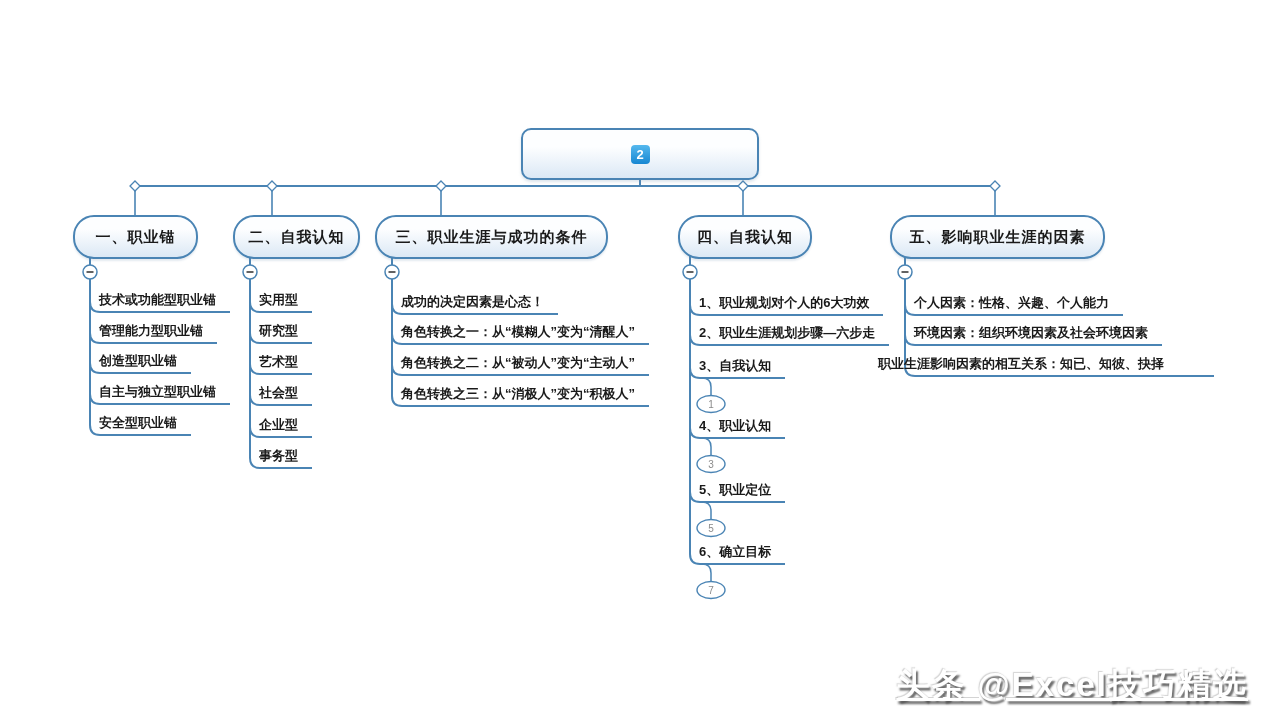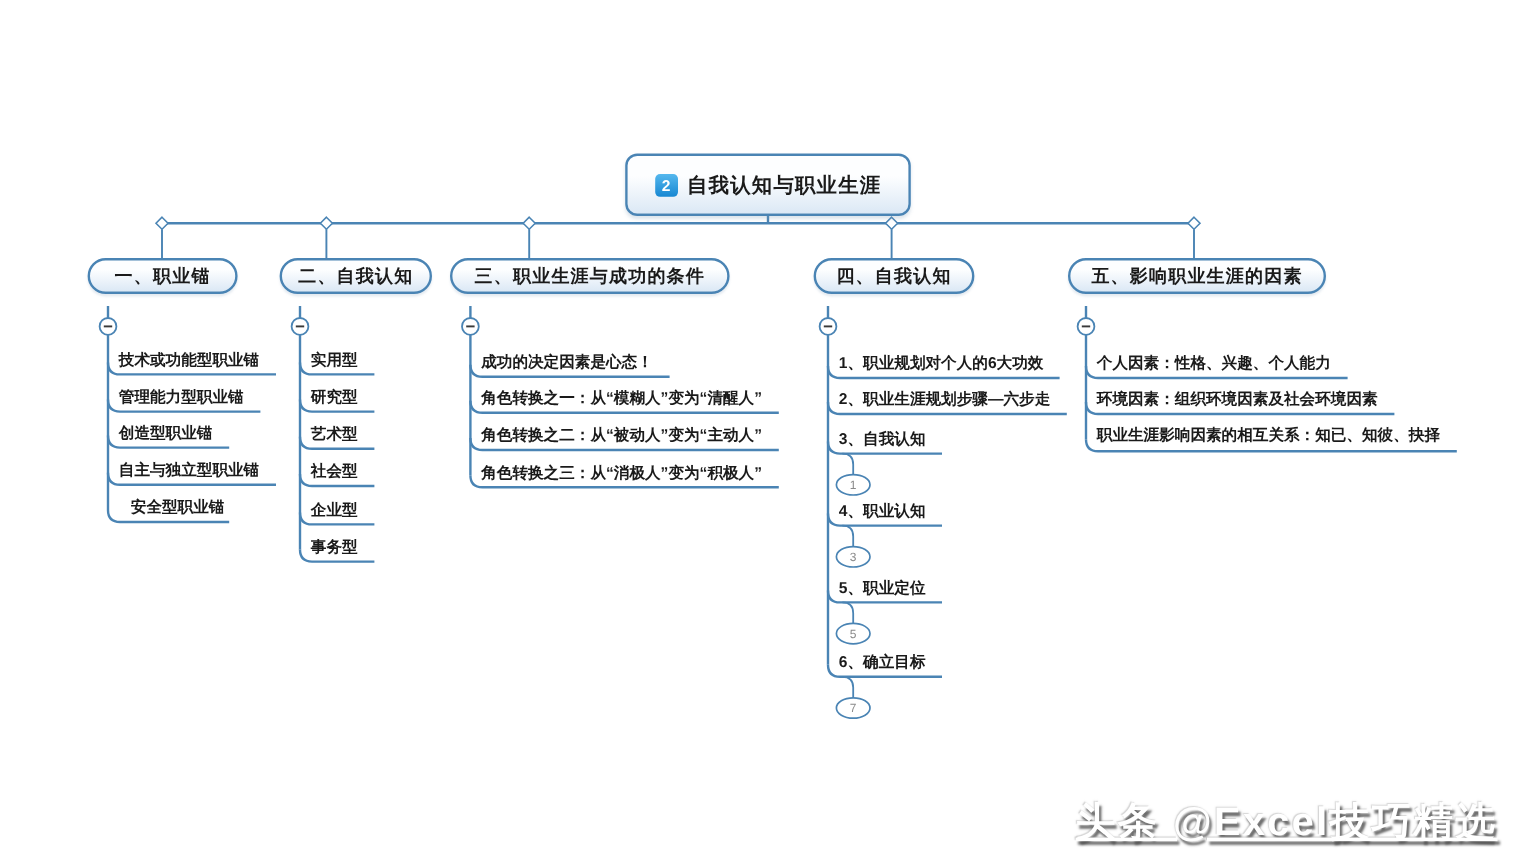--- a/index.html
+++ b/index.html
@@ -16,21 +16,21 @@
   }
   #root-badge{
     width:19px;height:19px;border-radius:4px;flex:0 0 auto;
     display:flex;align-items:center;justify-content:center;
     background:linear-gradient(180deg,var(--badgeTop),var(--badgeBot));
     color:#ffffff;font-size:13px;font-weight:bold;
   }
   #root-title{font-size:17px;font-weight:bold;color:var(--text);letter-spacing:1px;white-space:nowrap;}
 
   .branch-node{
-    position:absolute;top:215px;height:30px;box-sizing:border-box;
+    position:absolute;top:215px;height:44px;box-sizing:border-box;
     display:flex;align-items:center;justify-content:center;
     border:2px solid var(--line);border-radius:21px;
     background:linear-gradient(180deg,var(--fillTop) 30%,var(--fillBot) 100%);
     font-size:15px;font-weight:bold;color:var(--text);
     letter-spacing:1px;white-space:nowrap;
     box-shadow:0 2px 2px rgba(120,150,180,0.2);
   }
   .child-topic{
     position:absolute;height:20px;line-height:20px;
     font-size:13px;font-weight:bold;color:var(--text);white-space:nowrap;
@@ -126,30 +126,29 @@
         <circle cx="905" cy="272" r="7" fill="#ffffff" stroke="#4a84b4" stroke-width="1.5"></circle>
         <path d="M901.5,272 H908.5" stroke="#3a3a3a" stroke-width="1.6"></path>
       </g>
       <path d="M905,305 Q905,315 915,315 H1123" fill="none" stroke="#4a84b4" stroke-width="2"></path>
       <path d="M905,335 Q905,345 915,345 H1162" fill="none" stroke="#4a84b4" stroke-width="2"></path>
       <path d="M905,366 Q905,376 915,376 H1214" fill="none" stroke="#4a84b4" stroke-width="2"></path>
     </svg>
 
   <div id="root-node">
     <span id="root-badge">2</span>
-    <span id="root-title">自我认知与职业生涯</span>
   </div>
 
   <div id="watermark">头条 @Excel技巧精选</div>
 <div class="branch-node" style="left: 73px; width: 125px;">一、职业锚</div>
     <div class="child-topic" style="left: 99px; top: 290px;">技术或功能型职业锚</div>
     <div class="child-topic" style="left: 99px; top: 321px;">管理能力型职业锚</div>
     <div class="child-topic" style="left: 99px; top: 351px;">创造型职业锚</div>
     <div class="child-topic" style="left: 99px; top: 382px;">自主与独立型职业锚</div>
-    <div class="child-topic" style="left: 99px; top: 413px; margin-left: 10px;">安全型职业锚</div>
+    <div class="child-topic" style="left: 99px; top: 413px;">安全型职业锚</div>
     <div class="branch-node" style="left: 233px; width: 127px;">二、自我认知</div>
     <div class="child-topic" style="left: 259px; top: 290px;">实用型</div>
     <div class="child-topic" style="left: 259px; top: 321px; text-align: right;">研究型</div>
     <div class="child-topic" style="left: 259px; top: 352px;">艺术型</div>
     <div class="child-topic" style="left: 259px; top: 383px;">社会型</div>
     <div class="child-topic" style="left: 259px; top: 415px;">企业型</div>
     <div class="child-topic" style="left: 259px; top: 446px;">事务型</div>
     <div class="branch-node" style="left: 375px; width: 233px;">三、职业生涯与成功的条件</div>
     <div class="child-topic" style="left: 401px; top: 292px;">成功的决定因素是心态！</div>
     <div class="child-topic" style="left: 401px; top: 353px;">角色转换之二：从“被动人”变为“主动人”</div>
@@ -158,14 +157,14 @@
     <div class="branch-node" style="left: 678px; width: 134px;">四、自我认知</div>
     <div class="child-topic" style="left: 699px; top: 293px;">1、职业规划对个人的6大功效</div>
     <div class="child-topic" style="left: 699px; top: 323px;">2、职业生涯规划步骤—六步走</div>
     <div class="child-topic" style="left: 699px; top: 356px;">3、自我认知</div>
     <div class="child-topic" style="left: 699px; top: 416px;">4、职业认知</div>
     <div class="child-topic" style="left: 699px; top: 480px;">5、职业定位</div>
     <div class="child-topic" style="left: 699px; top: 542px;">6、确立目标</div>
     <div class="branch-node" style="left: 890px; width: 215px;">五、影响职业生涯的因素</div>
     <div class="child-topic" style="left: 914px; top: 293px;">个人因素：性格、兴趣、个人能力</div>
     <div class="child-topic" style="left: 914px; top: 323px;">环境因素：组织环境因素及社会环境因素</div>
-    <div class="child-topic" style="left: 914px; top: 354px; font-family: Liberation Mono, monospace;">职业生涯影响因素的相互关系：知已、知彼、抉择</div>
+    <div class="child-topic" style="left: 878px; top: 354px;">职业生涯影响因素的相互关系：知已、知彼、抉择</div>
   </div>
 
 </body></html>

